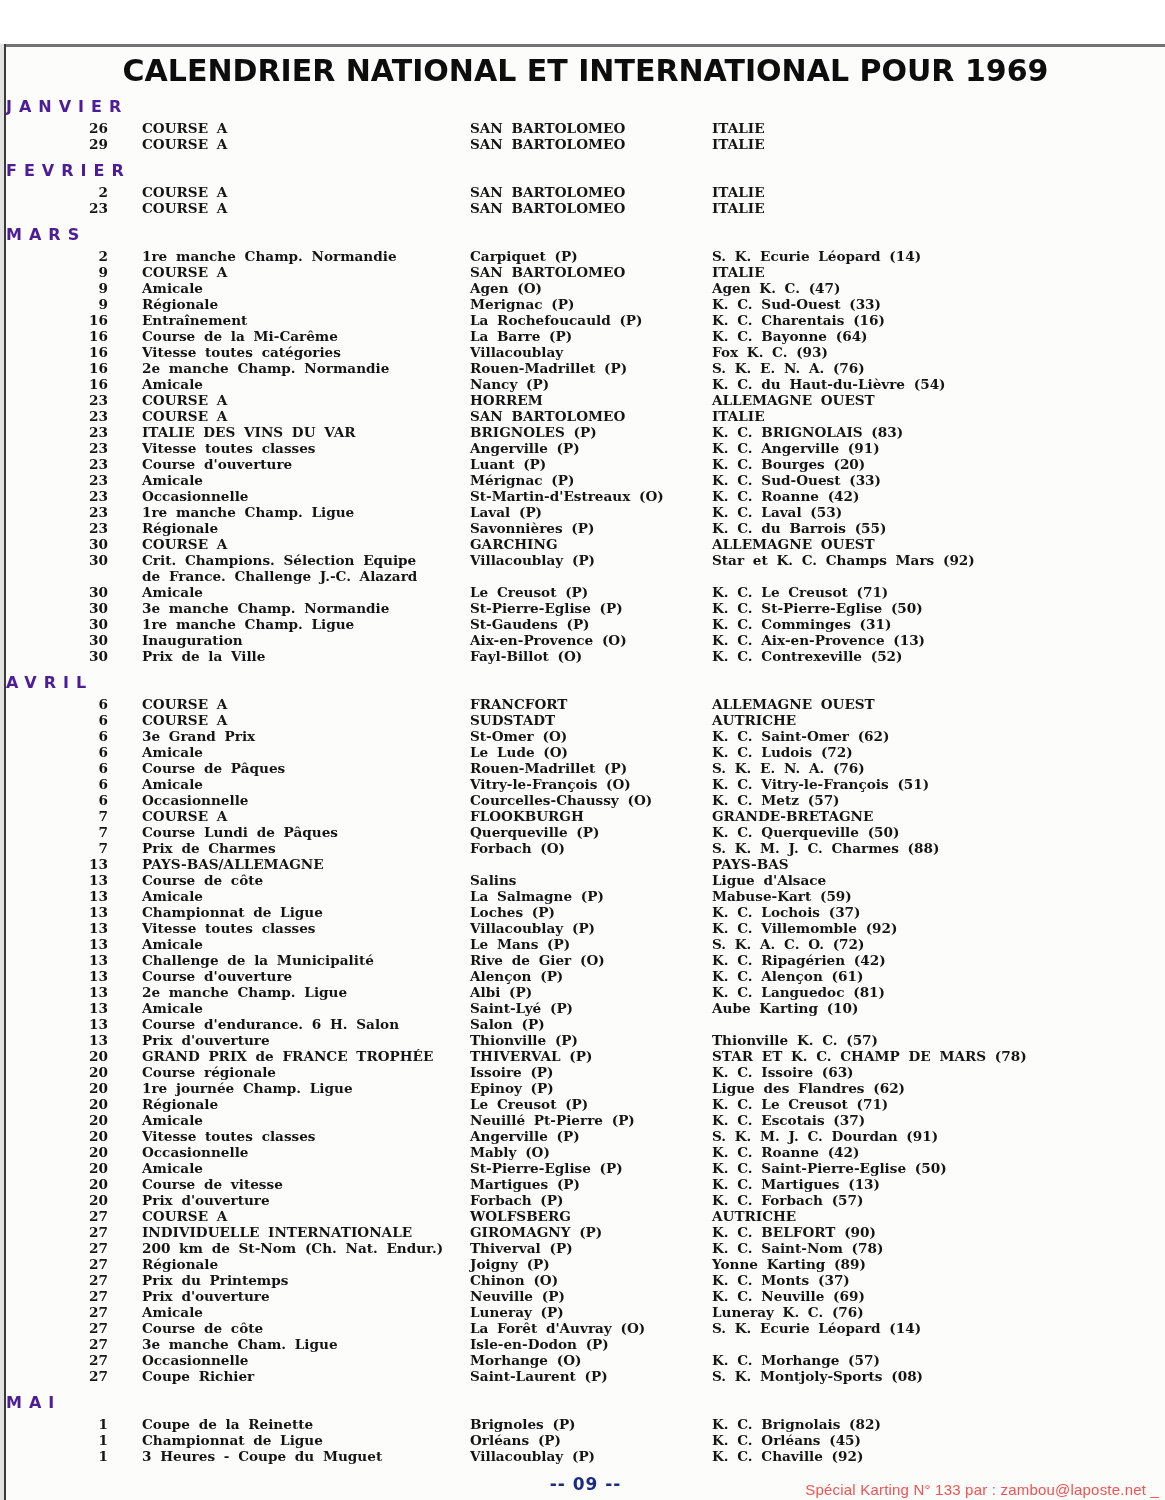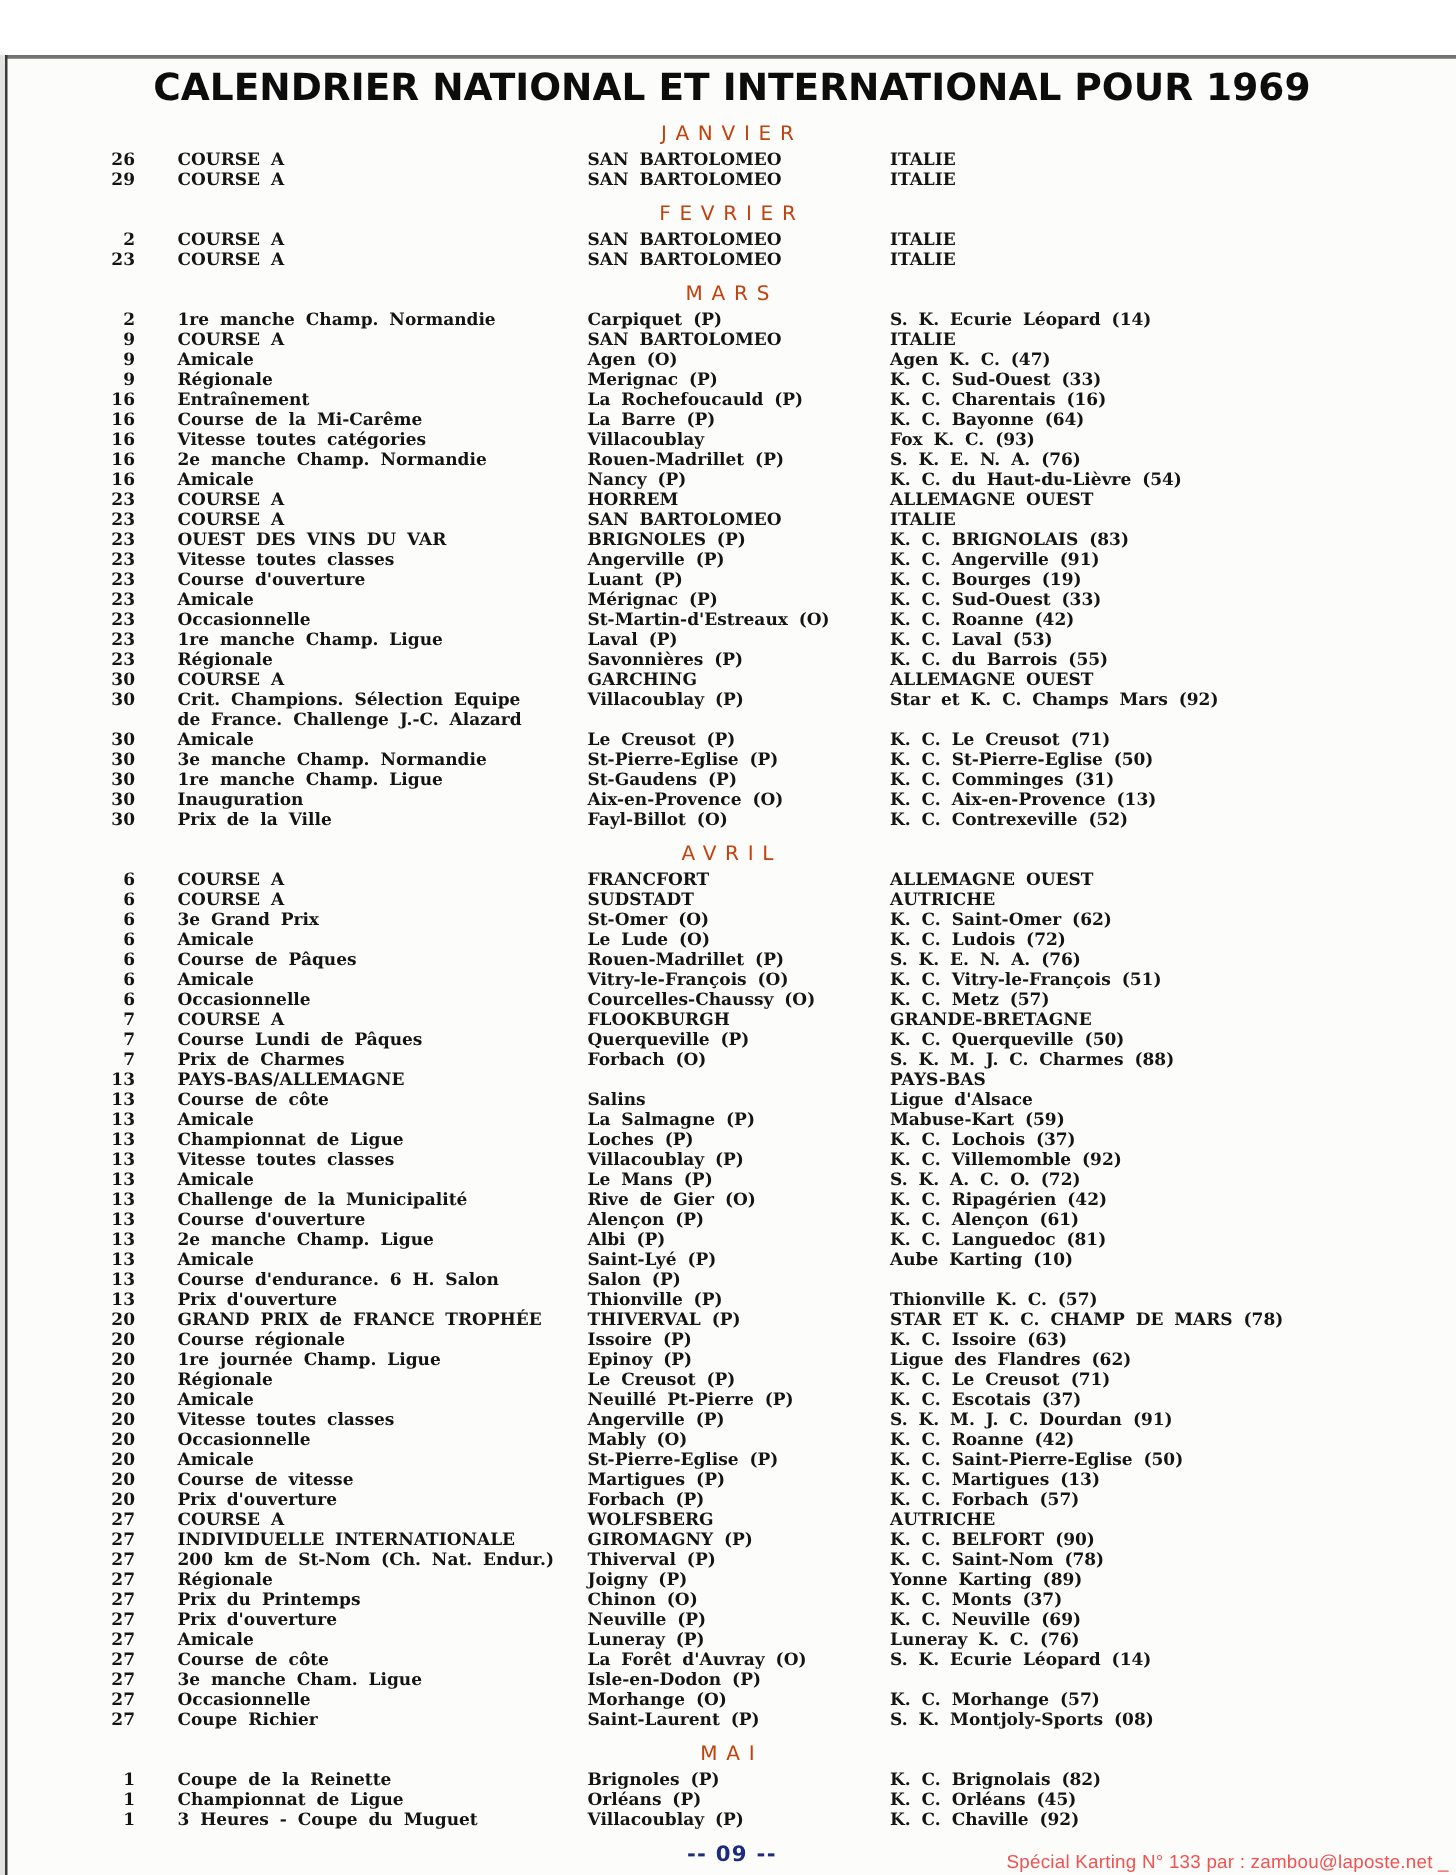--- a/index.html
+++ b/index.html
@@ -21,25 +21,24 @@
     font-family:"DejaVu Sans", sans-serif;
     font-weight:bold;
     font-size:30px;line-height:34px;
     text-align:center;
     letter-spacing:0px;
     color:#0d0d0d;
   }
   .month-name{
     margin:10px 0 4px;
     font-family:"DejaVu Sans", sans-serif;
-    font-weight:normal;
+    font-weight:bold;
     font-size:16px;line-height:18px;
     letter-spacing:7px;
-    text-align:center;
-    color:#c2410c;
+    color:#4c1d95;
   }
   .rows{display:block;}
   .row{
     display:flex;
     align-items:flex-start;
     line-height:16px;
     font-size:13.6px;
     font-weight:bold;
     word-spacing:4px;
   }
@@ -221,21 +220,21 @@
                 <span class="c-event">
                   <span class="e1">COURSE A</span>
                   <span class="e2"></span>
                 </span>
                 <span class="c-loc">SAN BARTOLOMEO</span>
                 <span class="c-org">ITALIE</span>
               </div>
             <div class="row">
                 <span class="c-day">23</span>
                 <span class="c-event">
-                  <span class="e1">OUEST DES VINS DU VAR</span>
+                  <span class="e1">ITALIE DES VINS DU VAR</span>
                   <span class="e2"></span>
                 </span>
                 <span class="c-loc">BRIGNOLES (P)</span>
                 <span class="c-org">K. C. BRIGNOLAIS (83)</span>
               </div>
             <div class="row">
                 <span class="c-day">23</span>
                 <span class="c-event">
                   <span class="e1">Vitesse toutes classes</span>
                   <span class="e2"></span>
@@ -243,21 +242,21 @@
                 <span class="c-loc">Angerville (P)</span>
                 <span class="c-org">K. C. Angerville (91)</span>
               </div>
             <div class="row">
                 <span class="c-day">23</span>
                 <span class="c-event">
                   <span class="e1">Course d'ouverture</span>
                   <span class="e2"></span>
                 </span>
                 <span class="c-loc">Luant (P)</span>
-                <span class="c-org">K. C. Bourges (19)</span>
+                <span class="c-org">K. C. Bourges (20)</span>
               </div>
             <div class="row">
                 <span class="c-day">23</span>
                 <span class="c-event">
                   <span class="e1">Amicale</span>
                   <span class="e2"></span>
                 </span>
                 <span class="c-loc">Mérignac (P)</span>
                 <span class="c-org">K. C. Sud-Ouest (33)</span>
               </div>

